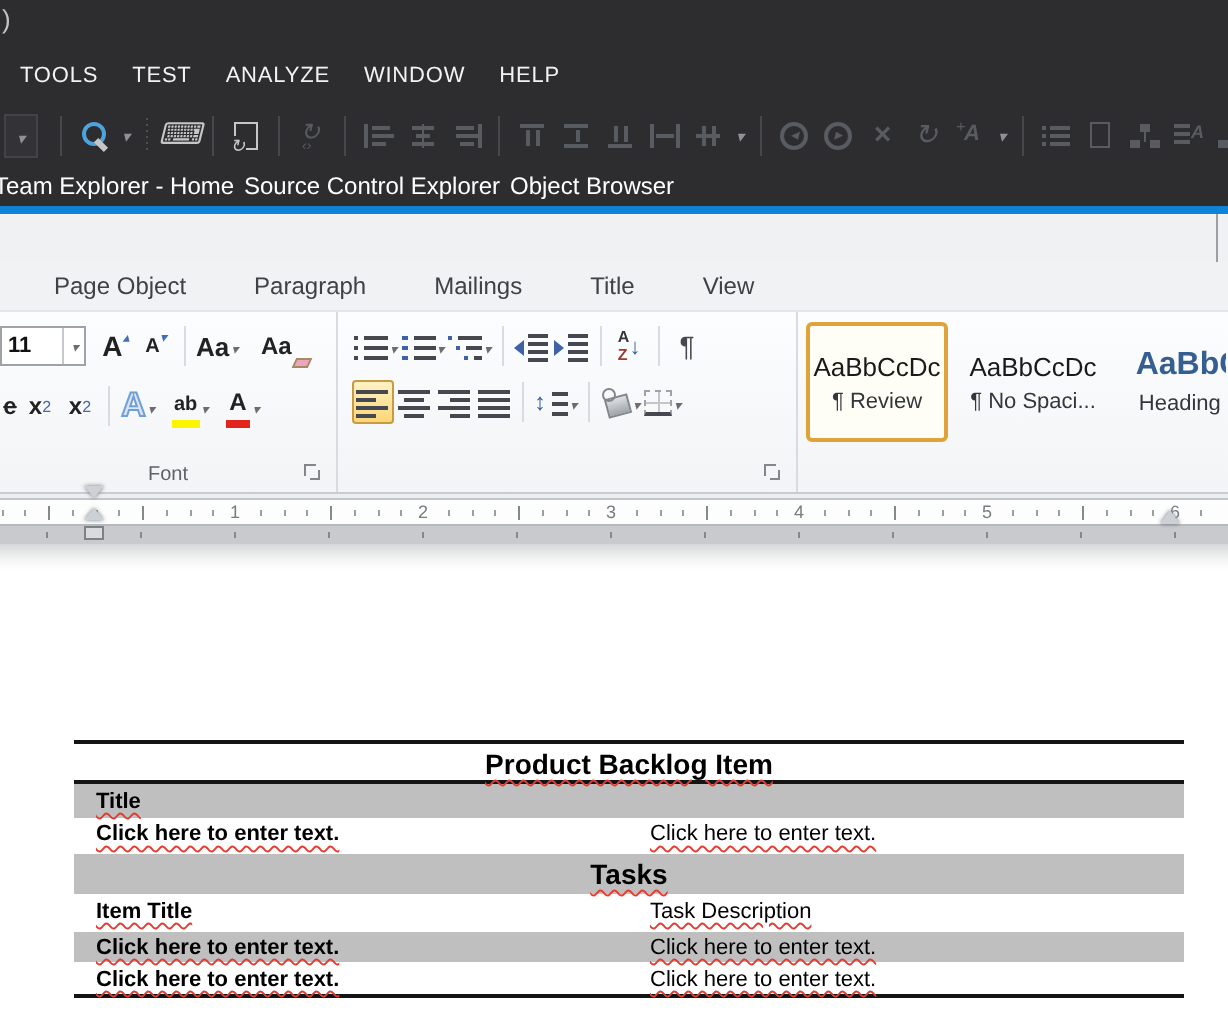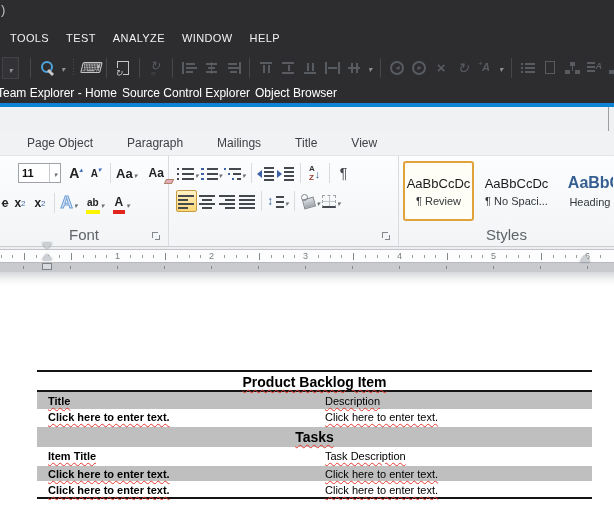--- a/index.html
+++ b/index.html
@@ -71,21 +71,21 @@
   
   .word{position:absolute;left:0;top:107px;width:614px;height:411px;background:#fff;}
   .w-edge{position:absolute;left:608px;top:0;width:1px;height:178px;background:#9B9EA2;}
   .w-band{position:absolute;left:0;top:0;width:614px;height:24px;background:#EFF1F3;}
   .w-tabs{position:absolute;left:0;top:24px;width:614px;height:24px;background:#F1F2F4;display:flex;align-items:center;padding-left:27px;gap:34px;font-size:12px;color:#3E4145;}
   .w-ribbon{position:absolute;left:0;top:48px;width:614px;height:92px;background:linear-gradient(#FCFDFE,#F2F4F6);border-top:1px solid #E3E5E8;border-bottom:1px solid #C9CDD2;}
   .grp{position:absolute;top:0;height:90px;border-right:1px solid #D8DBE0;}
   .grp-font{left:0;width:169px;}
   .grp-para{left:169px;width:230px;}
   .grp-styles{left:399px;width:215px;border-right:none;}
-  .glabel{position:absolute;bottom:3px;left:0;width:100%;text-align:center;font-size:15px;color:#5F6368;}
+  .glabel{position:absolute;bottom:3px;left:0;width:100%;text-align:center;font-size:10px;color:#5F6368;}
   .launcher{position:absolute;bottom:5px;width:9px;height:9px;}
   .launcher::before{content:"";position:absolute;left:0;top:0;width:5px;height:5px;border-left:1px solid #83878C;border-top:1px solid #83878C;}
   .launcher::after{content:"";position:absolute;right:1px;bottom:1px;width:4px;height:4px;border-right:1px solid #83878C;border-bottom:1px solid #83878C;}
   .rrow{position:absolute;left:0;display:flex;align-items:center;}
   .vsep{width:1px;height:20px;background:#D8DBE0;margin:0 4px;}
   .btn{display:inline-flex;align-items:center;justify-content:center;min-width:20px;height:22px;padding:0 1px;}
   .gdd::before{content:"▾";font-size:7px;color:#6A6E73;margin-left:1px;}
   .sel{background:linear-gradient(#FFF2C5,#FBD676);border:1px solid #C79B3F;border-radius:2px;}
 
   
@@ -298,21 +298,21 @@
     <span>Page Object</span>
     <span>Paragraph</span>
     <span>Mailings</span>
     <span>Title</span>
     <span>View</span>
   </div>
 
   <div class="w-ribbon">
 
     <div class="grp grp-font">
-      <div class="rrow" style="top:6px;left:18px;">
+      <div class="rrow" style="top:6px;left:0;">
         <span class="combo">
           <b>11</b>
           <i class="cdd">
               <i class="gdd"></i>
             </i>
         </span>
         <span class="btn" style="margin-left:5px">
             <b class="growA">A</b>
             <i class="supup"></i>
           </span>
@@ -430,21 +430,20 @@
         </div>
         <div class="scard">
           <span class="samp">AaBbCcDc</span>
           <span class="sname">¶ No Spaci...</span>
         </div>
         <div class="scard h1">
           <span class="samp">AaBbC</span>
           <span class="sname">Heading 1</span>
         </div>
       </div>
-      <div class="glabel">Styles</div>
     </div>
   </div>
 
   <div class="w-ruler">
     <div class="r-strip" id="ruler-ticks">
         <i class="rtm" style="left: 0.5px;"></i>
         <i class="rtm" style="left: 12.25px;"></i>
         <i class="rth" style="left: 24px;"></i>
         <i class="rtm" style="left: 35.75px;"></i>
         <i class="rtm" style="left: 47.5px;"></i>
@@ -516,21 +515,20 @@
     <i class="mk mk-hang"></i>
     <i class="mk mk-box"></i>
     <i class="mk mk-right"></i>
   </div>
 
   <div class="w-doc">
     <div class="dtable">
       <div class="t-h1"><span class="sq">Product Backlog Item</span></div>
       <div class="t-row t-gray rh17">
         <span class="c1 b sq">Title</span>
-        <span class="sq">Description</span>
       </div>
       <div class="t-row rh16">
         <span class="c1 b sq">Click here to enter text.</span>
         <span class="sq">Click here to enter text.</span>
       </div>
       <div class="t-h2"><span class="sq">Tasks</span></div>
       <div class="t-row rh17">
         <span class="c1 b sq">Item Title</span>
         <span class="sq">Task Description</span>
       </div>

